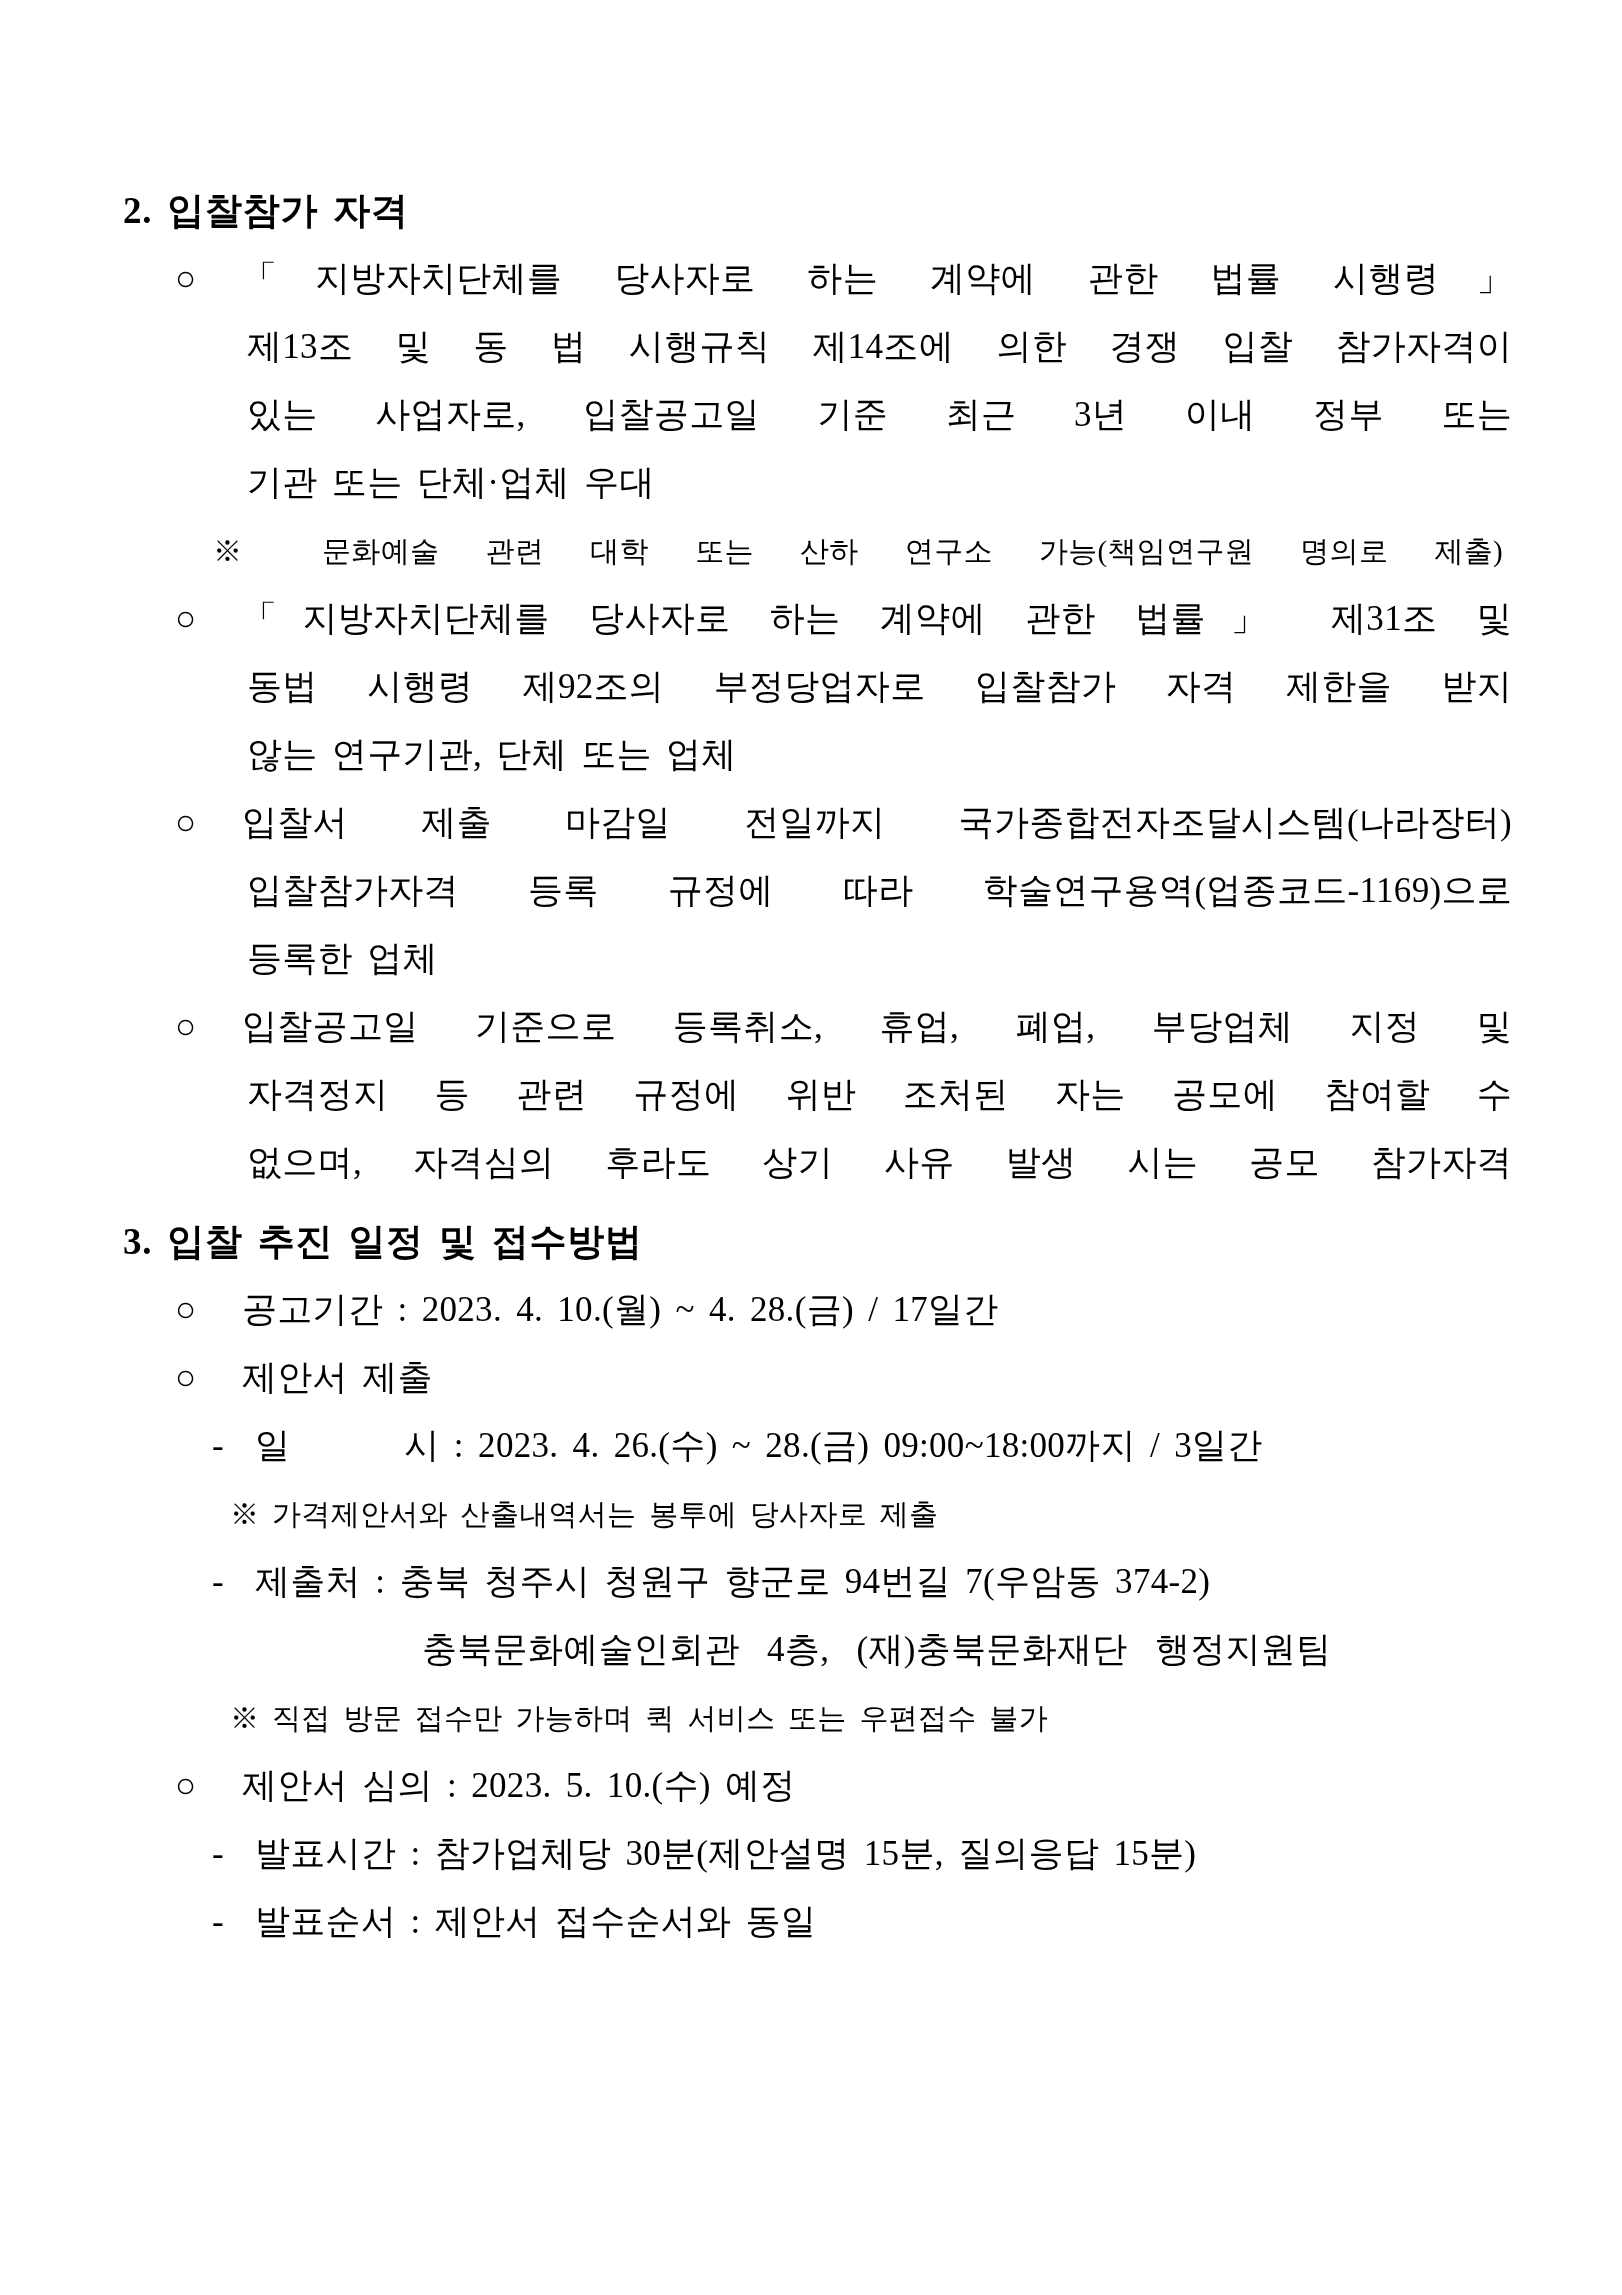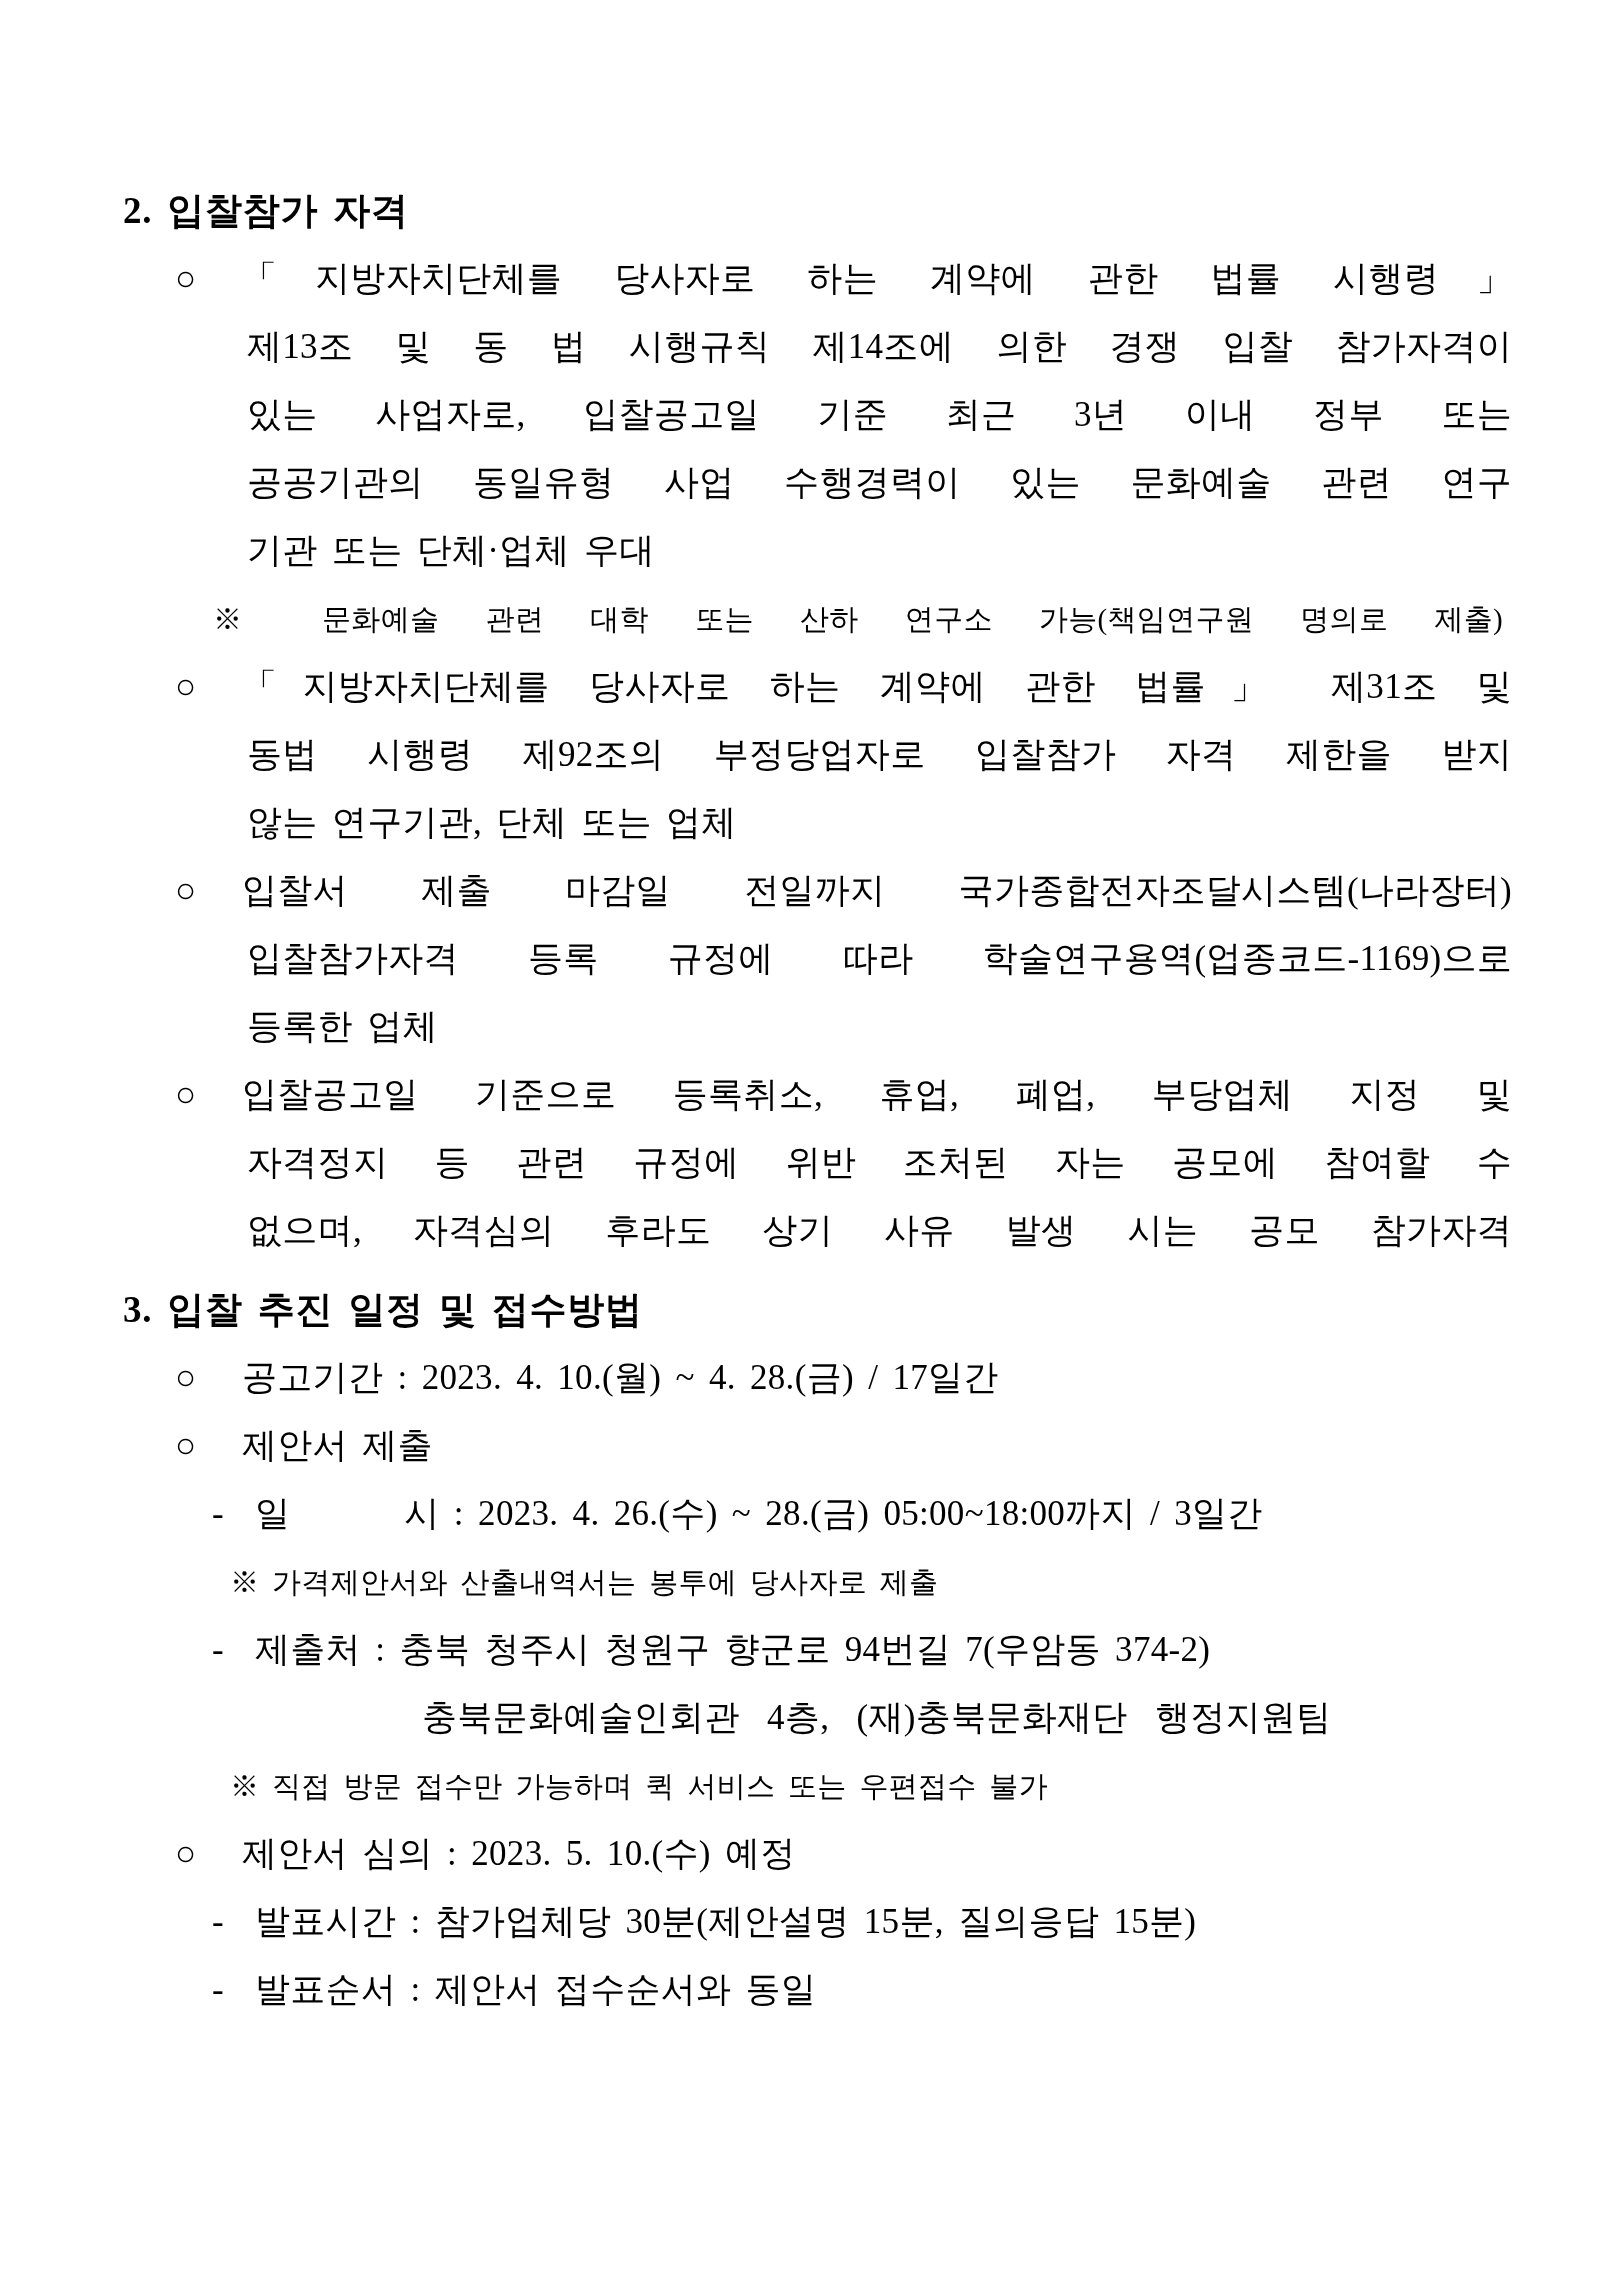--- a/index.html
+++ b/index.html
@@ -63,38 +63,37 @@
 </head>
 <body>
 
 <div class="page">
   <div id="doc">
       <section>
         <div class="line heading"><span>2. 입찰참가 자격</span></div>
         <div class="line bullet j"><span class="marker m-bullet">○</span><span>「지방자치단체를 당사자로 하는 계약에 관한 법률 시행령」</span></div>
         <div class="line cont j"><span>제13조 및 동 법 시행규칙 제14조에 의한 경쟁 입찰 참가자격이</span></div>
         <div class="line cont j"><span>있는 사업자로, 입찰공고일 기준 최근 3년 이내 정부 또는</span></div>
-        <div class="line cont j"><span>공공기관의 동일유형 사업 수행경력이 있는 문화예술 관련 연구</span></div>
         <div class="line cont"><span>기관 또는 단체·업체 우대</span></div>
         <div class="line note j"><span>※ 문화예술 관련 대학 또는 산하 연구소 가능(책임연구원 명의로 제출)</span></div>
         <div class="line bullet j"><span class="marker m-bullet">○</span><span>「지방자치단체를 당사자로 하는 계약에 관한 법률」 제31조 및</span></div>
         <div class="line cont j"><span>동법 시행령 제92조의 부정당업자로 입찰참가 자격 제한을 받지</span></div>
         <div class="line cont"><span>않는 연구기관, 단체 또는 업체</span></div>
         <div class="line bullet j"><span class="marker m-bullet">○</span><span>입찰서 제출 마감일 전일까지 국가종합전자조달시스템(나라장터)</span></div>
         <div class="line cont j"><span>입찰참가자격 등록 규정에 따라 학술연구용역(업종코드-1169)으로</span></div>
         <div class="line cont"><span>등록한 업체</span></div>
         <div class="line bullet j"><span class="marker m-bullet">○</span><span>입찰공고일 기준으로 등록취소, 휴업, 폐업, 부당업체 지정 및</span></div>
         <div class="line cont j"><span>자격정지 등 관련 규정에 위반 조처된 자는 공모에 참여할 수</span></div>
         <div class="line cont j"><span>없으며, 자격심의 후라도 상기 사유 발생 시는 공모 참가자격</span></div>
       </section>
       <section>
         <div class="line heading"><span>3. 입찰 추진 일정 및 접수방법</span></div>
         <div class="line bullet"><span class="marker m-bullet">○</span><span>공고기간 : 2023. 4. 10.(월) ~ 4. 28.(금) / 17일간</span></div>
         <div class="line bullet"><span class="marker m-bullet">○</span><span>제안서 제출</span></div>
-        <div class="line dash"><span class="marker m-dash">-</span><span>일        시 : 2023. 4. 26.(수) ~ 28.(금) 05:00~18:00까지 / 3일간</span></div>
+        <div class="line dash"><span class="marker m-dash">-</span><span>일        시 : 2023. 4. 26.(수) ~ 28.(금) 09:00~18:00까지 / 3일간</span></div>
         <div class="line subnote"><span>※ 가격제안서와 산출내역서는 봉투에 당사자로 제출</span></div>
         <div class="line dash"><span class="marker m-dash">-</span><span>제출처 : 충북 청주시 청원구 향군로 94번길 7(우암동 374-2)</span></div>
         <div class="line addr"><span>충북문화예술인회관 4층, (재)충북문화재단 행정지원팀</span></div>
         <div class="line subnote"><span>※ 직접 방문 접수만 가능하며 퀵 서비스 또는 우편접수 불가</span></div>
         <div class="line bullet"><span class="marker m-bullet">○</span><span>제안서 심의 : 2023. 5. 10.(수) 예정</span></div>
         <div class="line dash"><span class="marker m-dash">-</span><span>발표시간 : 참가업체당 30분(제안설명 15분, 질의응답 15분)</span></div>
         <div class="line dash"><span class="marker m-dash">-</span><span>발표순서 : 제안서 접수순서와 동일</span></div>
       </section>
     </div>
 </div>

